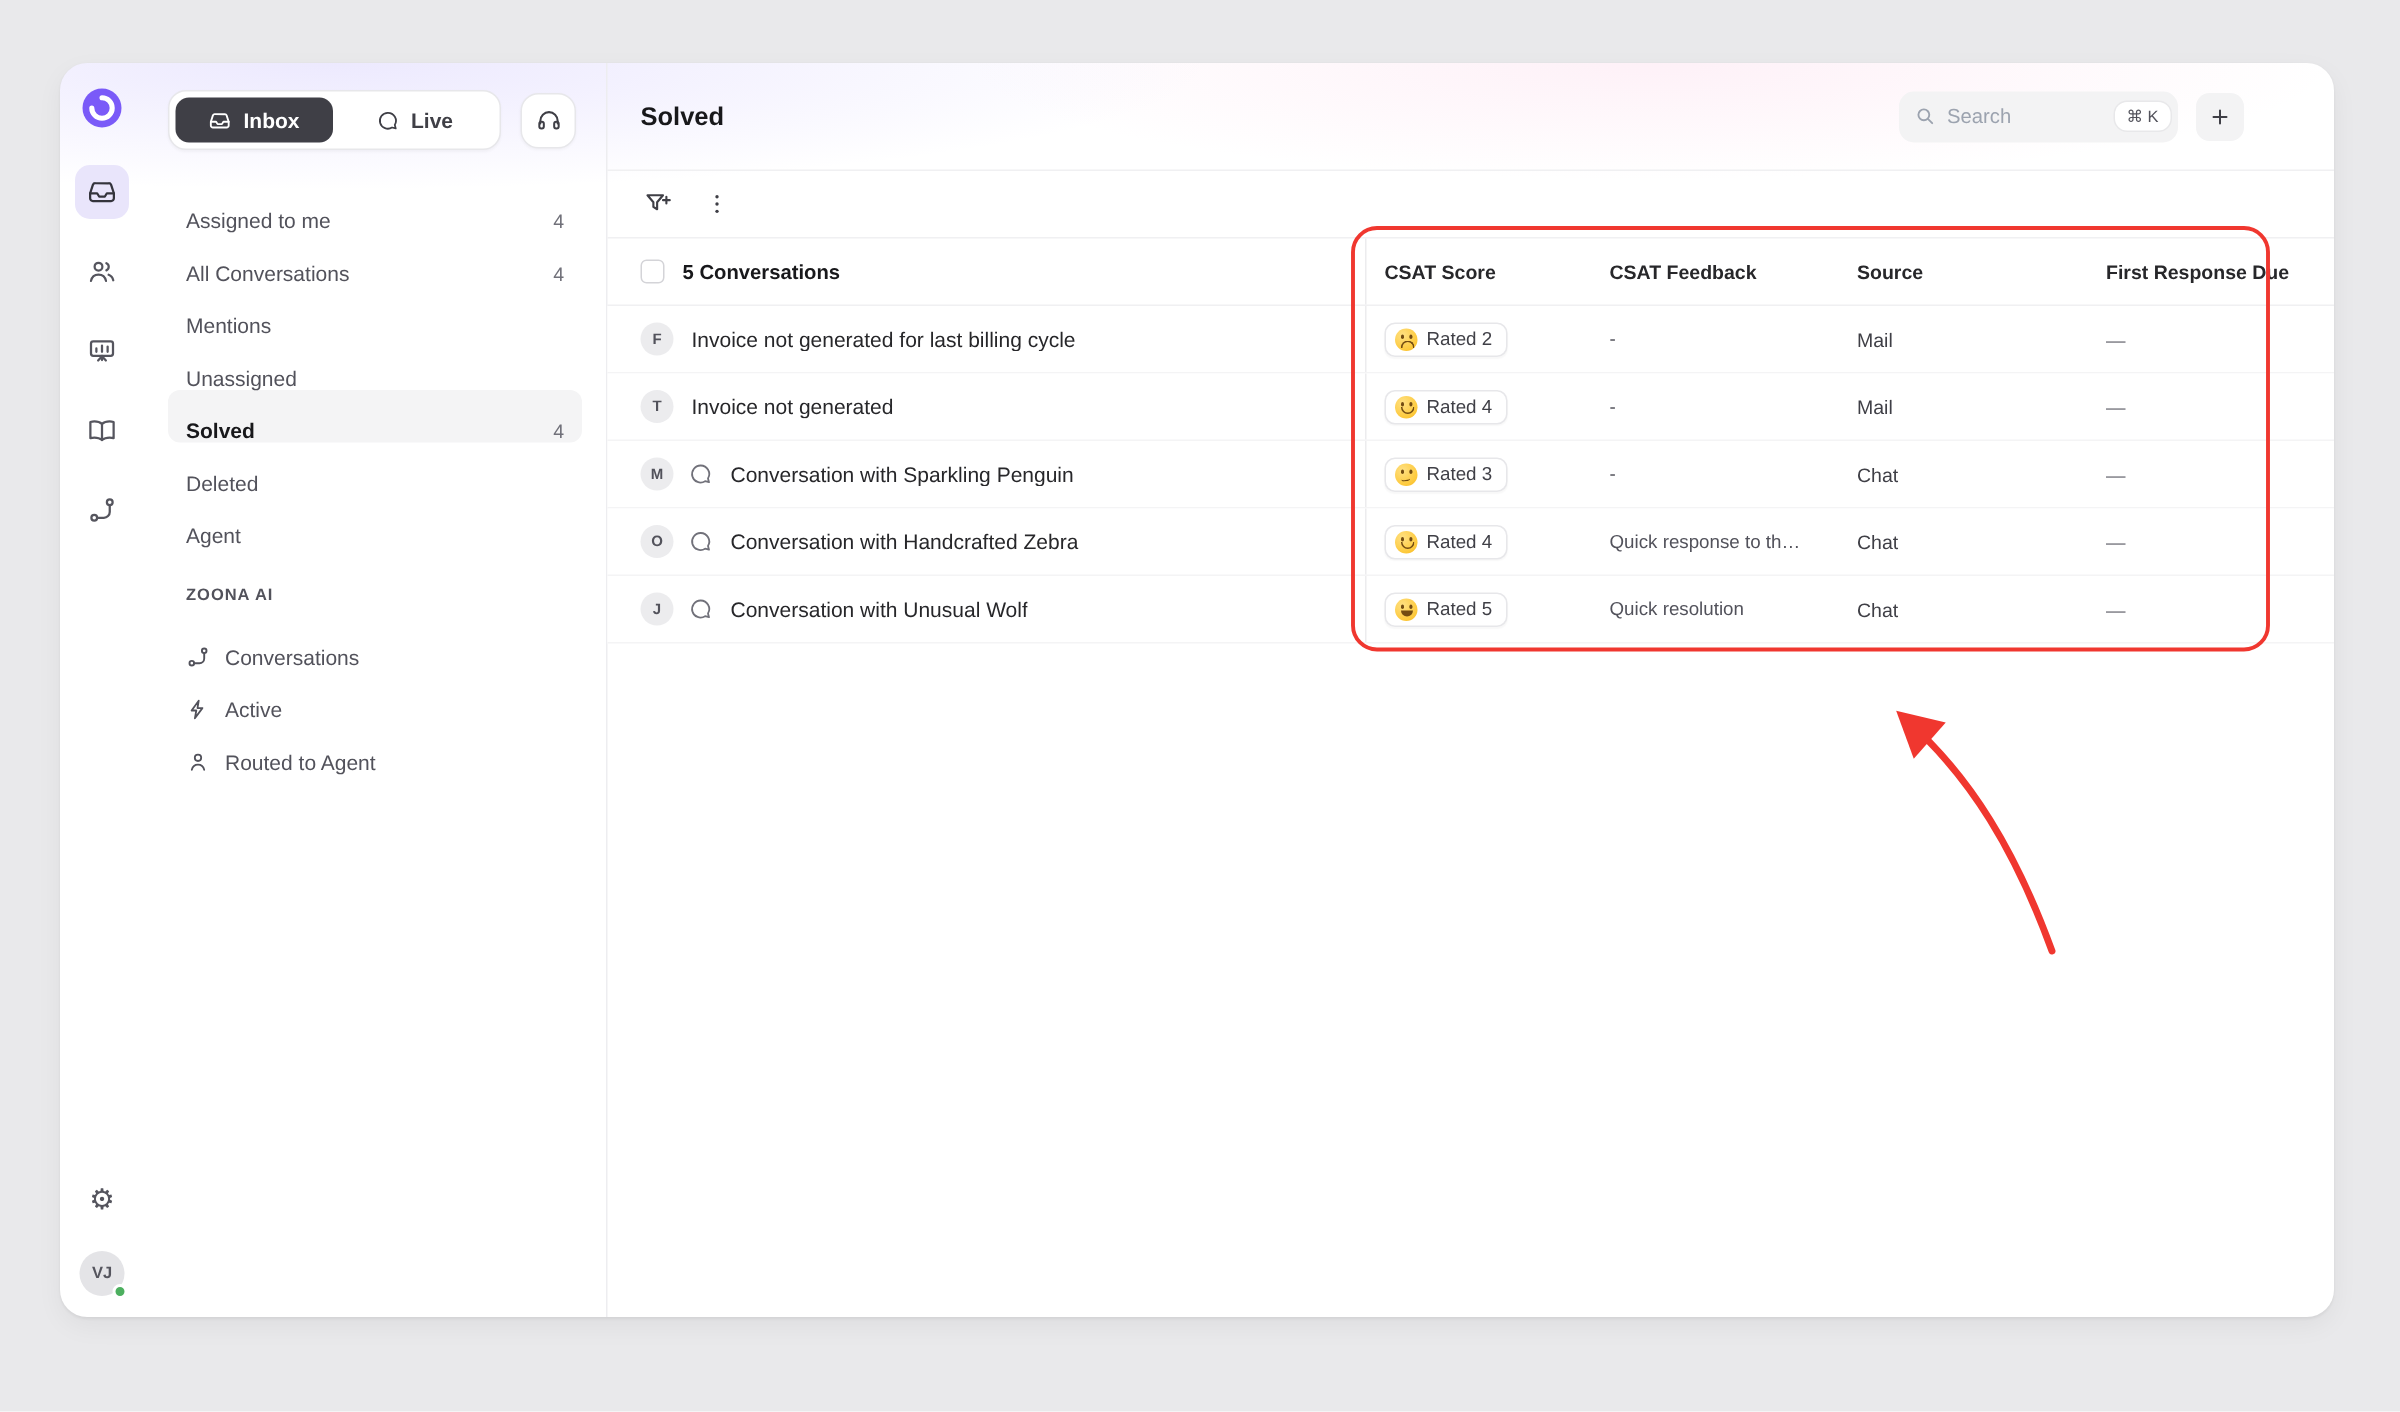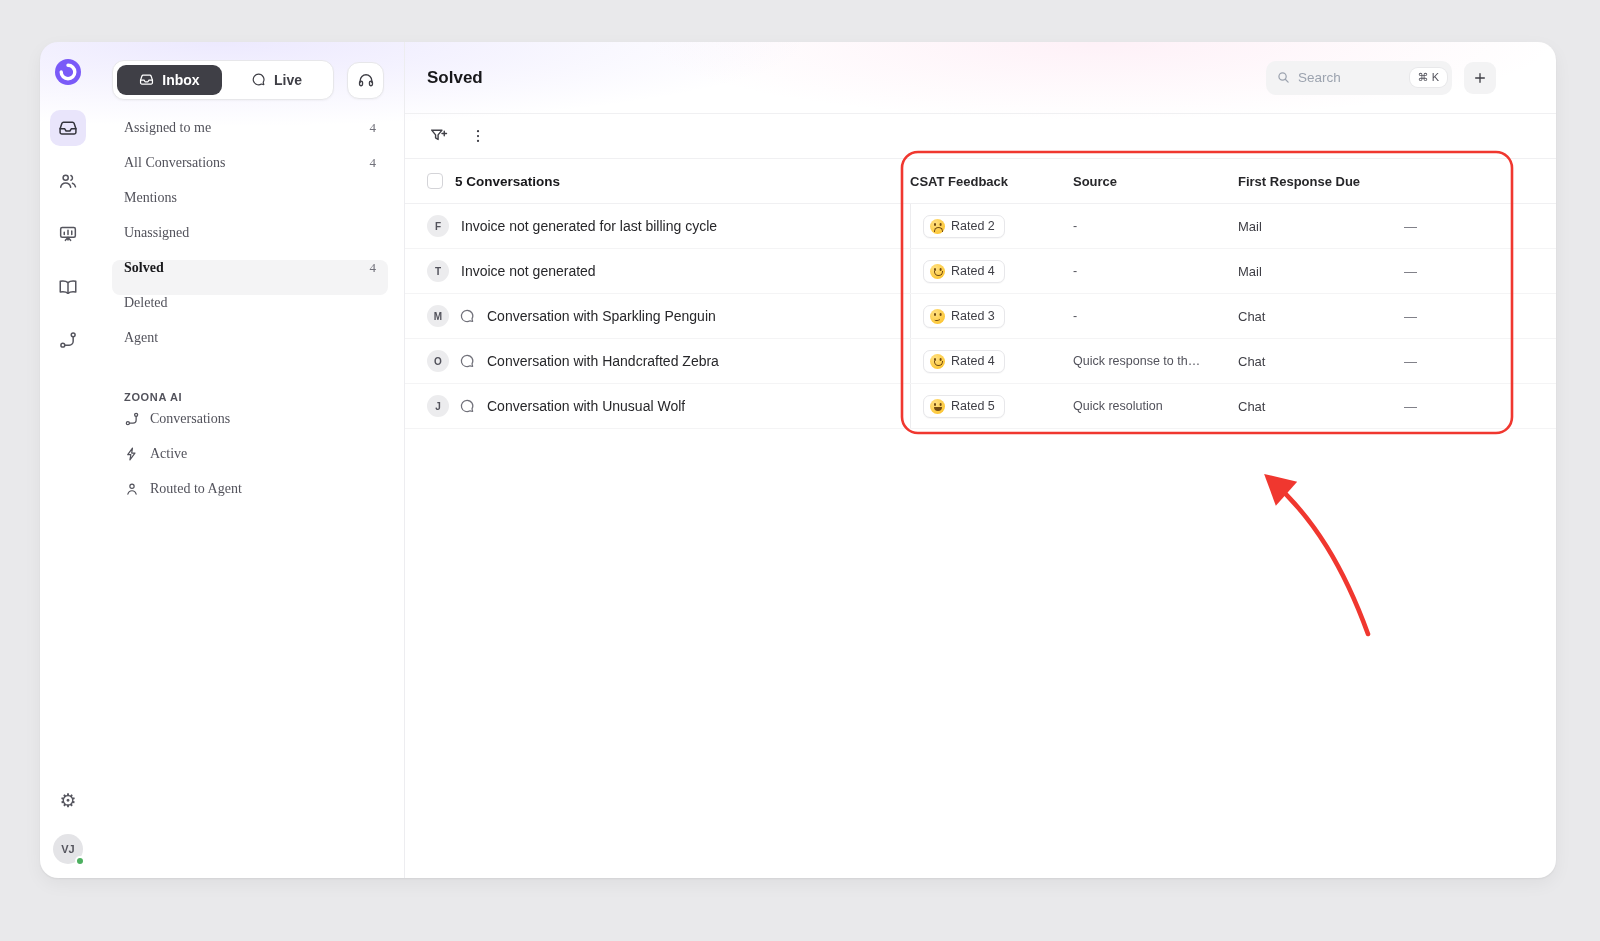--- a/index.html
+++ b/index.html
@@ -32,29 +32,29 @@
   .avatar { position:relative; width:30px; height:30px; border-radius:50%; background:#e4e4e7; color:#55555e;
     font-size:11px; font-weight:700; display:flex; align-items:center; justify-content:center; cursor:pointer; }
   .status-dot { position:absolute; right:-2px; bottom:-2px; width:10px; height:10px; border-radius:50%;
     background:#4caf5f; border:2px solid #fff; }
 
   
   .sidebar { width:309px; flex:none; padding:18px 16px 0; border-right:1px solid #ededf0; display:flex; flex-direction:column; }
   .sidebar-top { display:flex; gap:13px; margin-bottom:20px; align-items:center; }
   .segmented { display:flex; align-items:center; background:#fff; border:1px solid #e7e7ea; border-radius:12px;
     padding:4px; gap:2px; width:222px; box-shadow:0 1px 2px rgba(0,0,0,.04); }
-  .seg { display:flex; align-items:flex-start; gap:8px; border:none; background:transparent; font-size:14px; font-weight:600;
+  .seg { display:flex; align-items:center; gap:8px; border:none; background:transparent; font-size:14px; font-weight:600;
     color:#3f3f46; padding:7px 15px; border-radius:9px; cursor:pointer; font-family:inherit; flex:1; justify-content:center; }
   .seg-active { background:#3f3f46; color:#fff; }
   .hp-btn { width:37px; height:37px; flex:none; border-radius:12px; border:1px solid #e7e7ea; background:#fff; color:#3f3f46;
     display:flex; align-items:center; justify-content:center; cursor:pointer; box-shadow:0 1px 2px rgba(0,0,0,.04); }
 
   .nav-list { list-style:none; margin:0; padding:0; }
-  .nav-item { display:flex; align-items:flex-start; height:35px; padding:0 12px; border-radius:8px;
-    font-size:14px; color:#52525b; cursor:pointer;font-family:Liberation Serif, serif; }
+  .nav-item { display:flex; align-items:flex-end; height:35px; padding:0 12px; border-radius:8px;
+    font-size:14px; color:#52525b; cursor:pointer; }
   .nav-count { margin-left:auto; font-size:13px; color:#71717a; font-weight:400; }
   .nav-item.selected { background:#f4f4f5; color:#18181b; font-weight:700; }
   .section-title { margin:26px 0 8px; padding:0 12px; font-size:11px; font-weight:700; letter-spacing:.06em; color:#52525b; }
   .ai .nav-item { gap:10px; }
   .ai-ic { display:flex; color:#52525b; flex:none; }
 
   
   .main { flex:1; min-width:0; display:flex; flex-direction:column; }
   .main-header { height:72px; flex:none; display:flex; align-items:center; padding:0 60px 0 22px; border-bottom:1px solid #f0f0f2; }
   .page-title { font-size:17px; font-weight:700; color:#18181b; margin:0; }
@@ -290,20 +290,21 @@
           </svg>
         </button>
       </div>
 
       <section class="table">
         <div class="row t-head">
           <div class="main-cell">
             <span class="checkbox"></span>
             <span class="t-count">5 Conversations</span>
           </div>
+          <div class="col-csat">CSAT Score</div>
           <div>CSAT Feedback</div>
           <div>Source</div>
           <div>First Response Due</div>
         </div>
 
         <div class="row t-row">
           <div class="main-cell">
             <span class="avatar-sm">F</span>
             <span class="row-title">Invoice not generated for last billing cycle</span>
           </div>

